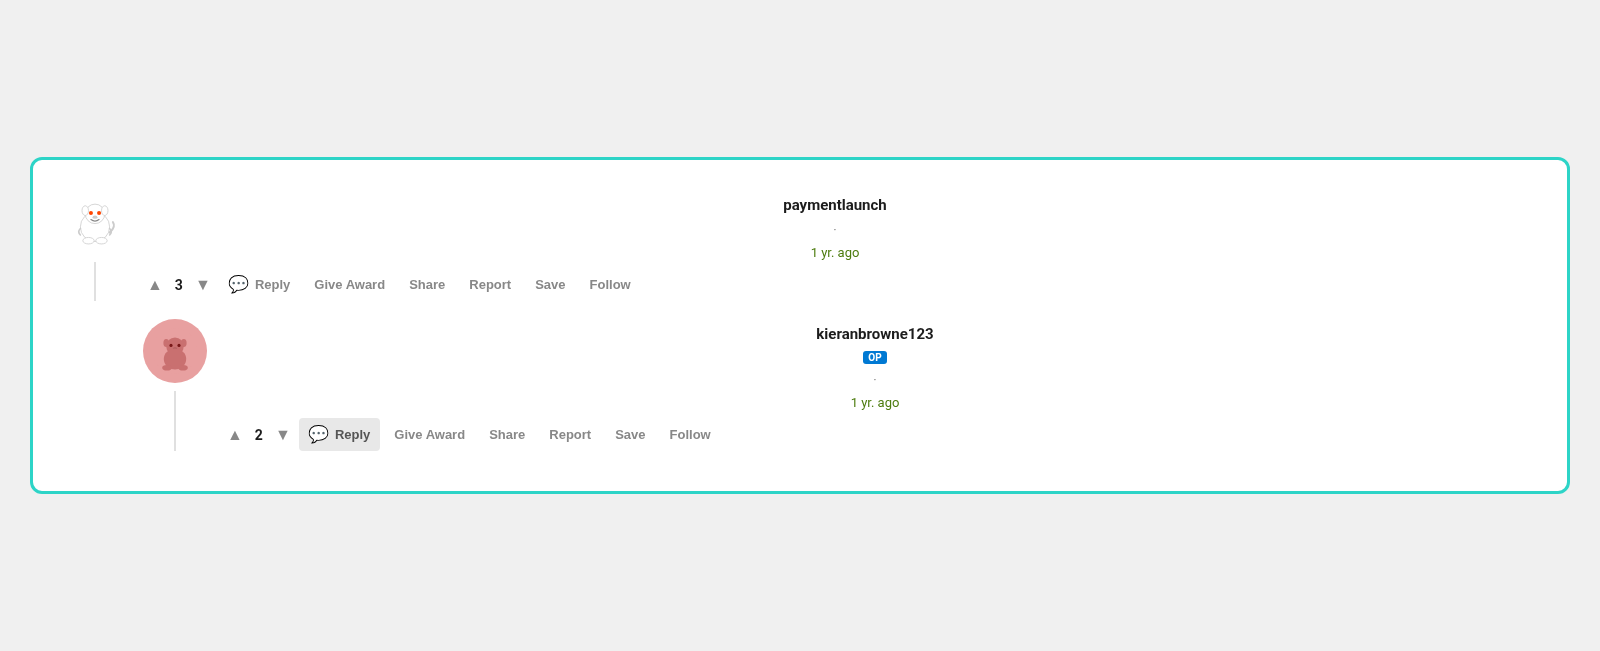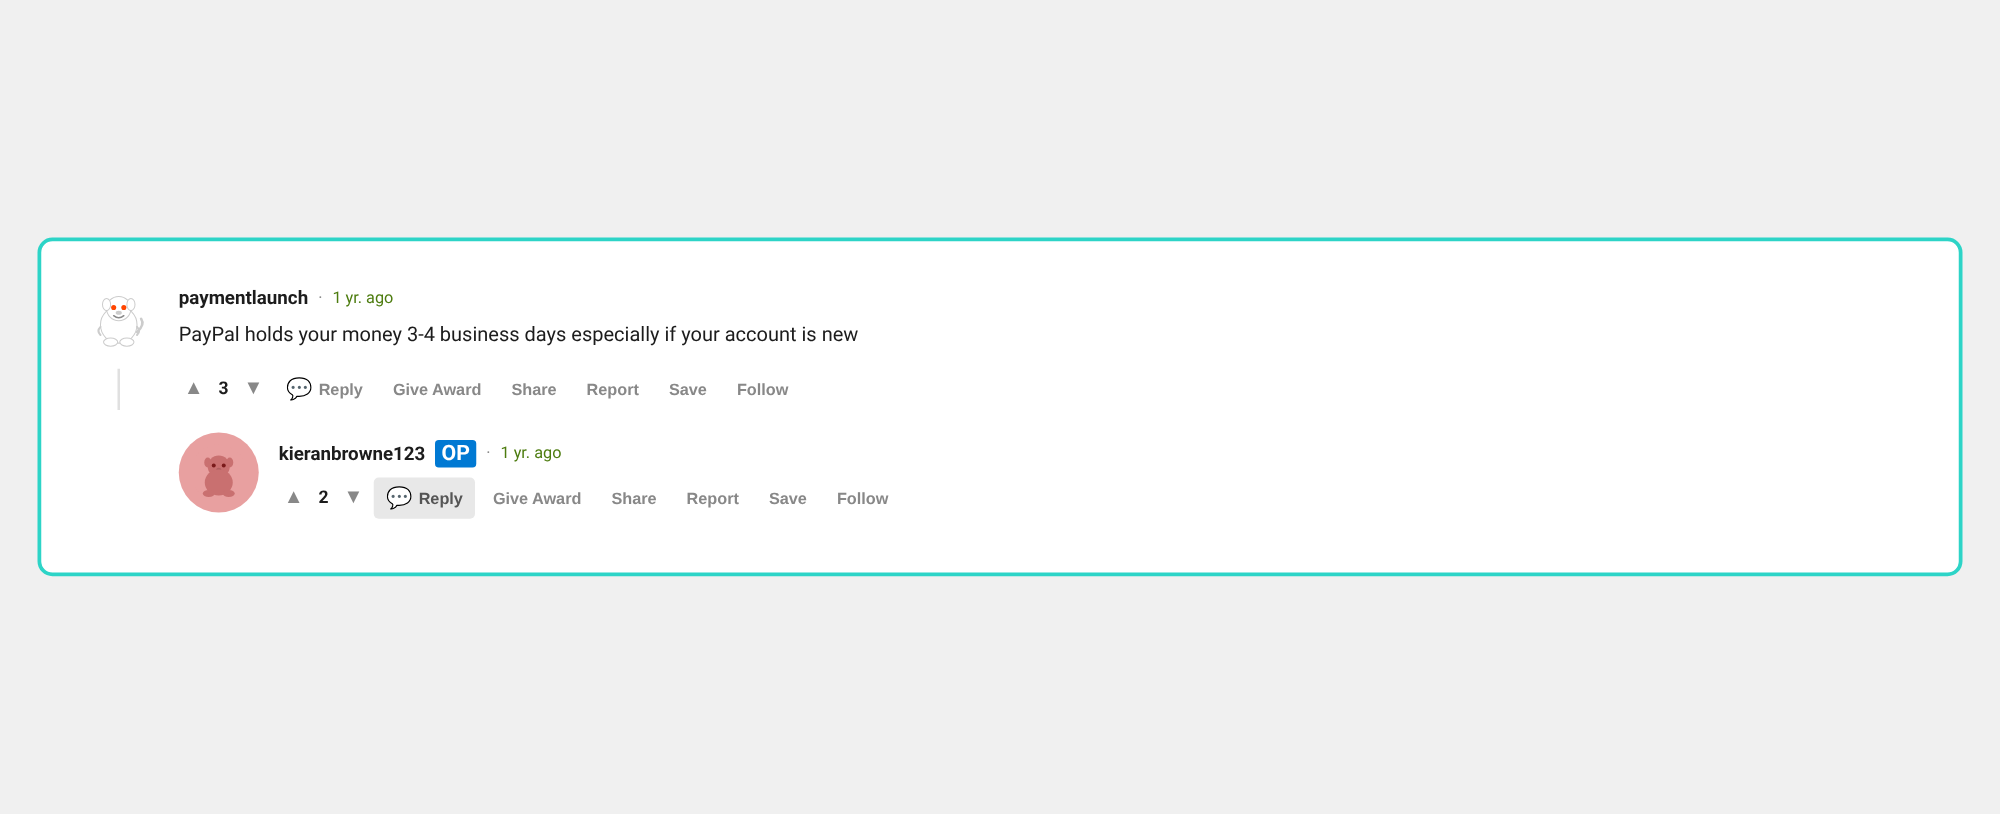--- a/index.html
+++ b/index.html
@@ -55,30 +55,31 @@
     }
     .comment-body {
       flex: 1;
       padding-top: 6px;
     }
     .comment-header {
       display: flex;
       align-items: center;
       gap: 8px;
       margin-bottom: 8px;
+      flex-direction: column;
     }
     .username {
       font-weight: 700;
       font-size: 15px;
       color: #1c1c1c;
     }
     .op-badge {
       background: #0079d3;
       color: #fff;
-      font-size: 17px;
+      font-size: 10px;
       font-weight: 700;
       padding: 1px 5px;
       border-radius: 3px;
     }
     .timestamp {
       color: #4d7c0f;
       font-size: 13px;
     }
     .dot {
       color: #888;
@@ -181,21 +182,20 @@
       </div>
       <div class="thread-line"></div>
     </div>
 
     <div class="comment-body">
       <div class="comment-header">
         <span class="username">paymentlaunch</span>
         <span class="dot">·</span>
         <span class="timestamp">1 yr. ago</span>
       </div>
-      <div class="comment-text">PayPal holds your money 3-4 business days especially if your account is new</div>
       <div class="actions">
         <button class="vote-btn">▲</button>
         <span class="vote-count">3</span>
         <button class="vote-btn">▼</button>
         <button class="action-btn">
           <span class="reply-icon">💬</span>
           <span>Reply</span>
         </button>
         <button class="action-btn">
           <span>Give Award</span>

